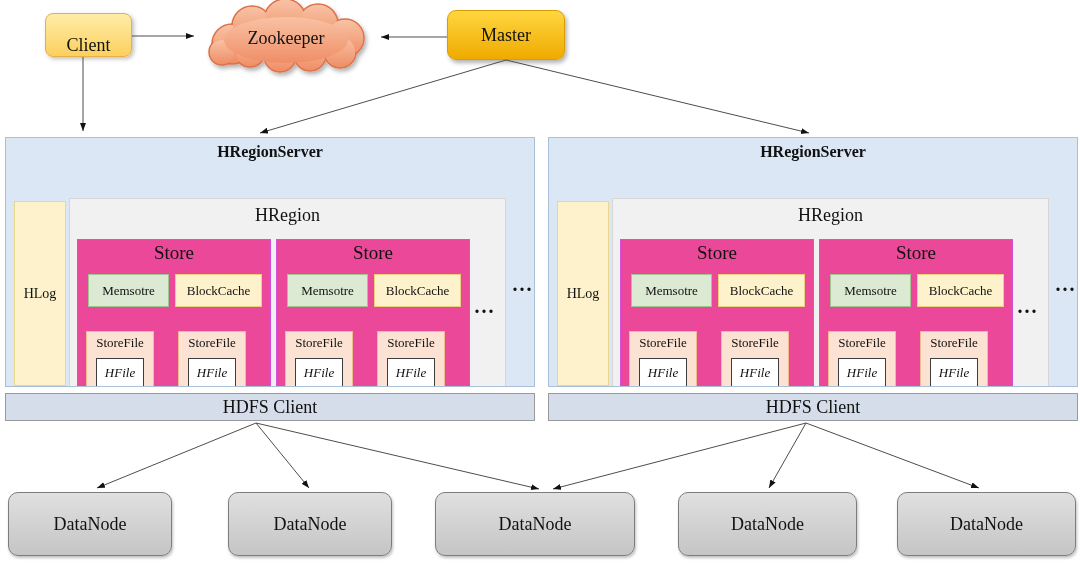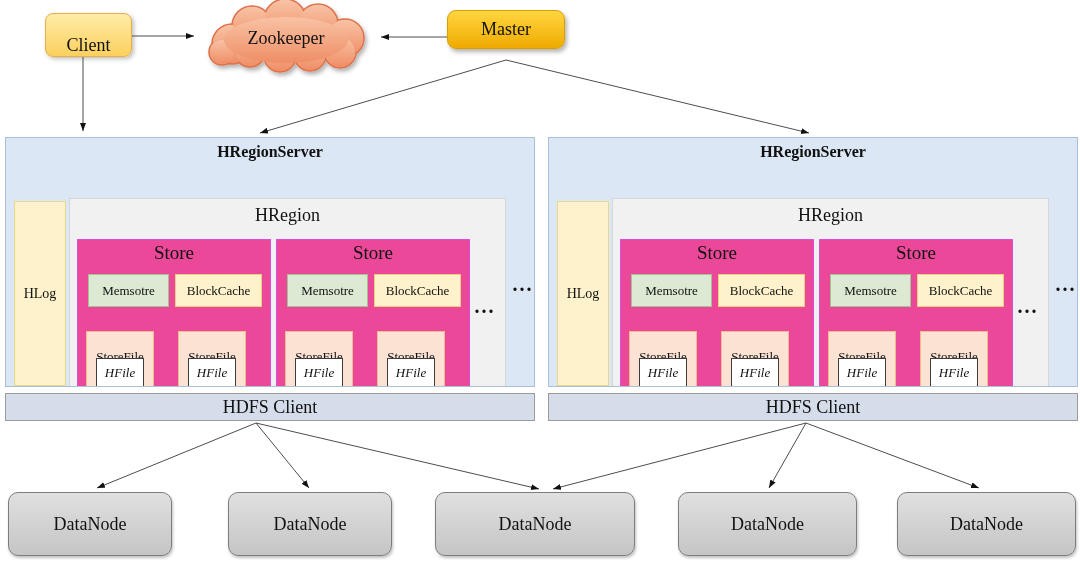--- a/index.html
+++ b/index.html
@@ -6,21 +6,21 @@
   .canvas{position:relative;width:1080px;height:564px;background:#ffffff;
           font-family:"Liberation Serif","DejaVu Serif",serif;color:#111;overflow:hidden;}
   .abs{position:absolute;box-sizing:border-box;}
 
   
   .client{left:45px;top:13px;width:87px;height:44px;
           background:linear-gradient(180deg,#ffeca8,#fbd05e);
           border:1.5px solid #e9ad49;border-radius:8px;
           box-shadow:2px 2px 4px rgba(0,0,0,.25);
           display:flex;align-items:flex-end;justify-content:center;font-size:18px;}
-  .master{left:447px;top:10px;width:118px;height:39px;
+  .master{left:447px;top:10px;width:118px;height:50px;
           background:linear-gradient(180deg,#ffd63f,#efaa00);
           border:1.5px solid #d99e00;border-radius:9px;
           box-shadow:2px 3px 4px rgba(0,0,0,.3);
           display:flex;align-items:center;justify-content:center;font-size:18px;}
 
   
   .server{top:137px;width:530px;height:250px;background:#dbe7f4;
           border:1px solid #a9c0d8;overflow:hidden;}
   .server.pos-left{left:5px;} .server.pos-right{left:548px;}
   .server-title{position:absolute;top:5px;left:0;width:100%;text-align:center;font-size:16px;font-weight:bold;}
@@ -36,21 +36,21 @@
   .store-title{position:absolute;top:2px;left:0;width:100%;text-align:center;font-size:19px;}
   .mem{position:absolute;left:10px;top:34px;width:79px;height:31px;
        background:#dcead3;border:1px solid #a2c491;
        display:flex;align-items:center;justify-content:center;font-size:13px;}
   .bc{position:absolute;left:97px;top:34px;width:85px;height:31px;
       background:#fdf2cb;border:1px solid #e9d07c;
       display:flex;align-items:center;justify-content:center;font-size:13px;}
   .sf{position:absolute;top:91px;width:66px;height:80px;
       background:#fbe2d2;border:1px solid #f0bb8e;text-align:center;}
   .sf.f1{left:8px;} .sf.f2{left:100px;}
-  .sf-label{font-size:13px;margin-top:17px;}
+  .sf-label{font-size:13px;margin-top:3px;}
   .hfile{position:absolute;left:9px;top:26px;width:46px;height:27px;background:#fff;
          border:1.5px solid #3d3d3d;display:flex;align-items:center;justify-content:center;font-size:13px;font-style:italic;}
   .dots{position:absolute;font-size:20px;font-weight:bold;letter-spacing:2px;line-height:20px;text-align:center;}
   .dots.in-region{left:396px;top:97px;width:38px;}
   .dots.in-server{left:498px;top:136px;width:38px;}
 
   
   .hdfs{top:393px;width:530px;height:28px;background:#d4dde9;border:1px solid #9a9a9a;
         display:flex;align-items:center;justify-content:center;font-size:18px;}
   .hdfs.pos-left{left:5px;} .hdfs.pos-right{left:548px;}

